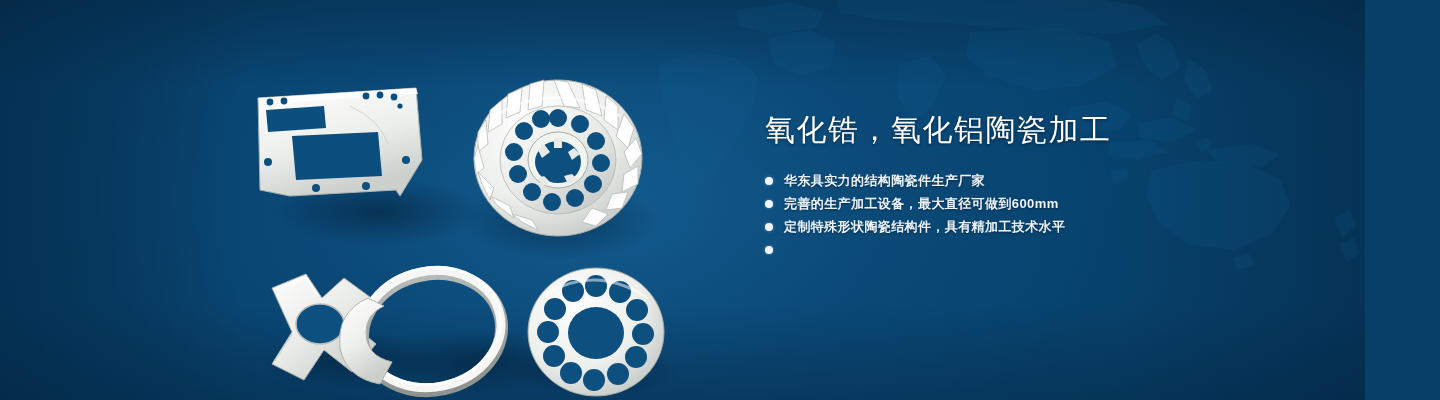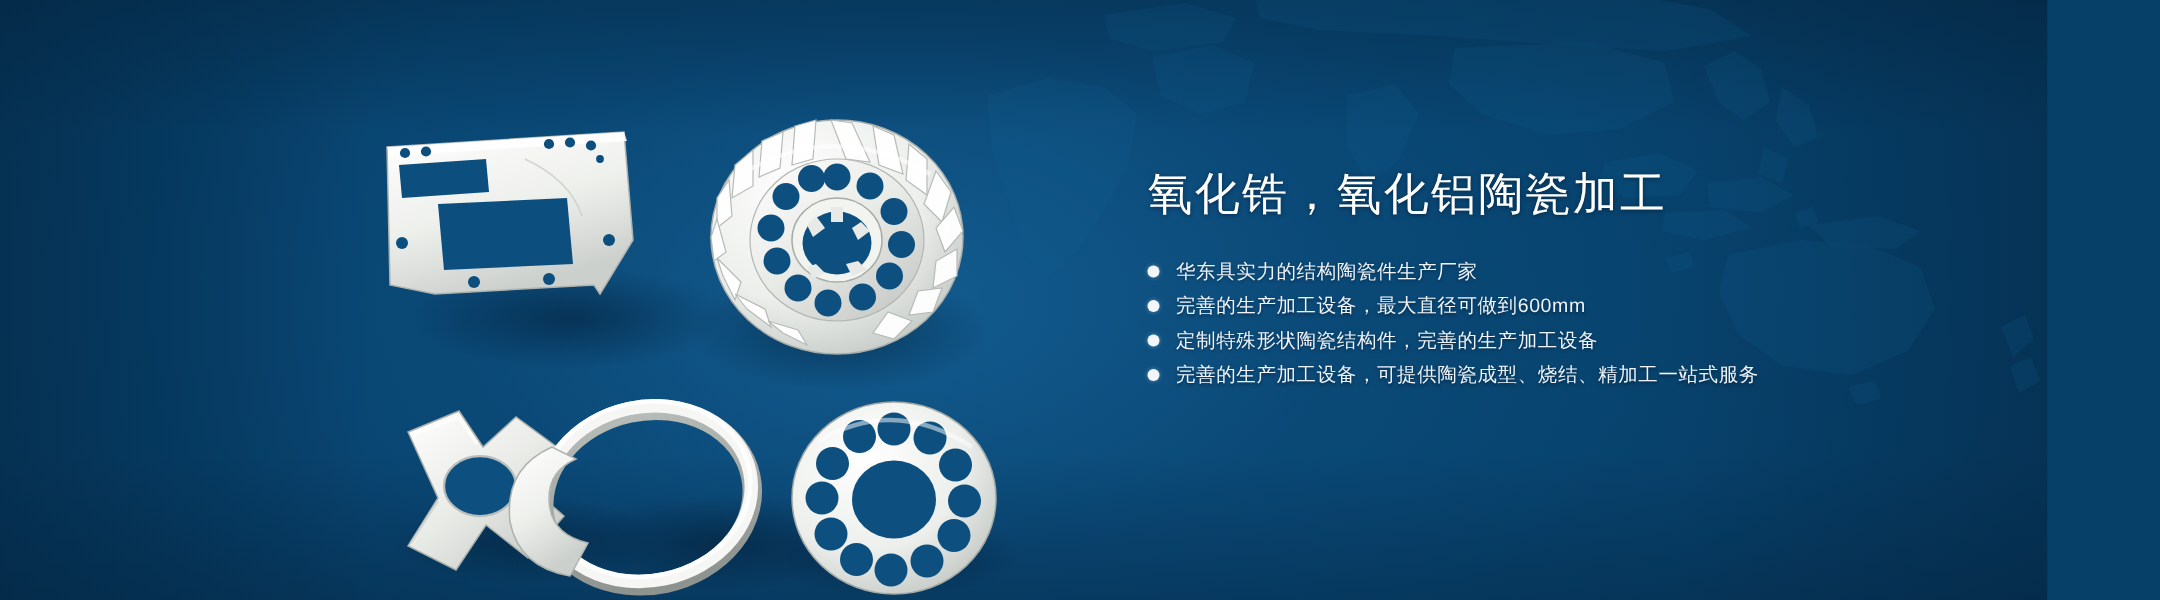--- a/index.html
+++ b/index.html
@@ -58,21 +58,21 @@
   }
   .bullets { margin-top:19px; }
   .bullet { display:flex; align-items:center; height:23px; }
   .dot {
     width:8px; height:8px; border-radius:50%;
     background:#f2f6fa; margin-right:11px; flex:0 0 auto;
     box-shadow:0 0 3px rgba(255,255,255,0.35);
   }
   .btext {
     color:#eef4f9; font-size:13px; line-height:23px; letter-spacing:0.4px;
-    white-space:nowrap; text-shadow:0 1px 2px rgba(0,16,34,0.5);
+    white-space:nowrap; text-shadow:0 1px 2px rgba(0,16,34,0.5);font-weight:bold;
   }
 </style>
 </head>
 <body>
 
 <div class="banner">
 
   <div class="bg-base"></div>
   <div class="bg-glow"></div>
   <div class="bg-vignette"></div>
@@ -271,22 +271,21 @@
       <div class="bullet">
         <span class="dot"></span>
         <span class="btext">华东具实力的结构陶瓷件生产厂家</span>
       </div>
       <div class="bullet">
         <span class="dot"></span>
         <span class="btext">完善的生产加工设备，最大直径可做到600mm</span>
       </div>
       <div class="bullet">
         <span class="dot"></span>
-        <span class="btext">定制特殊形状陶瓷结构件，完善的生产加工设备</span>
-      </div>
-      <div class="bullet">
-        <span class="dot"></span>
-        <span class="btext">完善的生产加工设备，可提供陶瓷成型、烧结、精加工一站式服务</span>
+        <span class="btext">定制特殊形状陶瓷结构件，具有精加工技术水平</span>
+      </div>
+      <div class="bullet">
+        <span class="dot"></span>
       </div>
     </div>
   </div>
 
 </div>
 
 </body></html>

